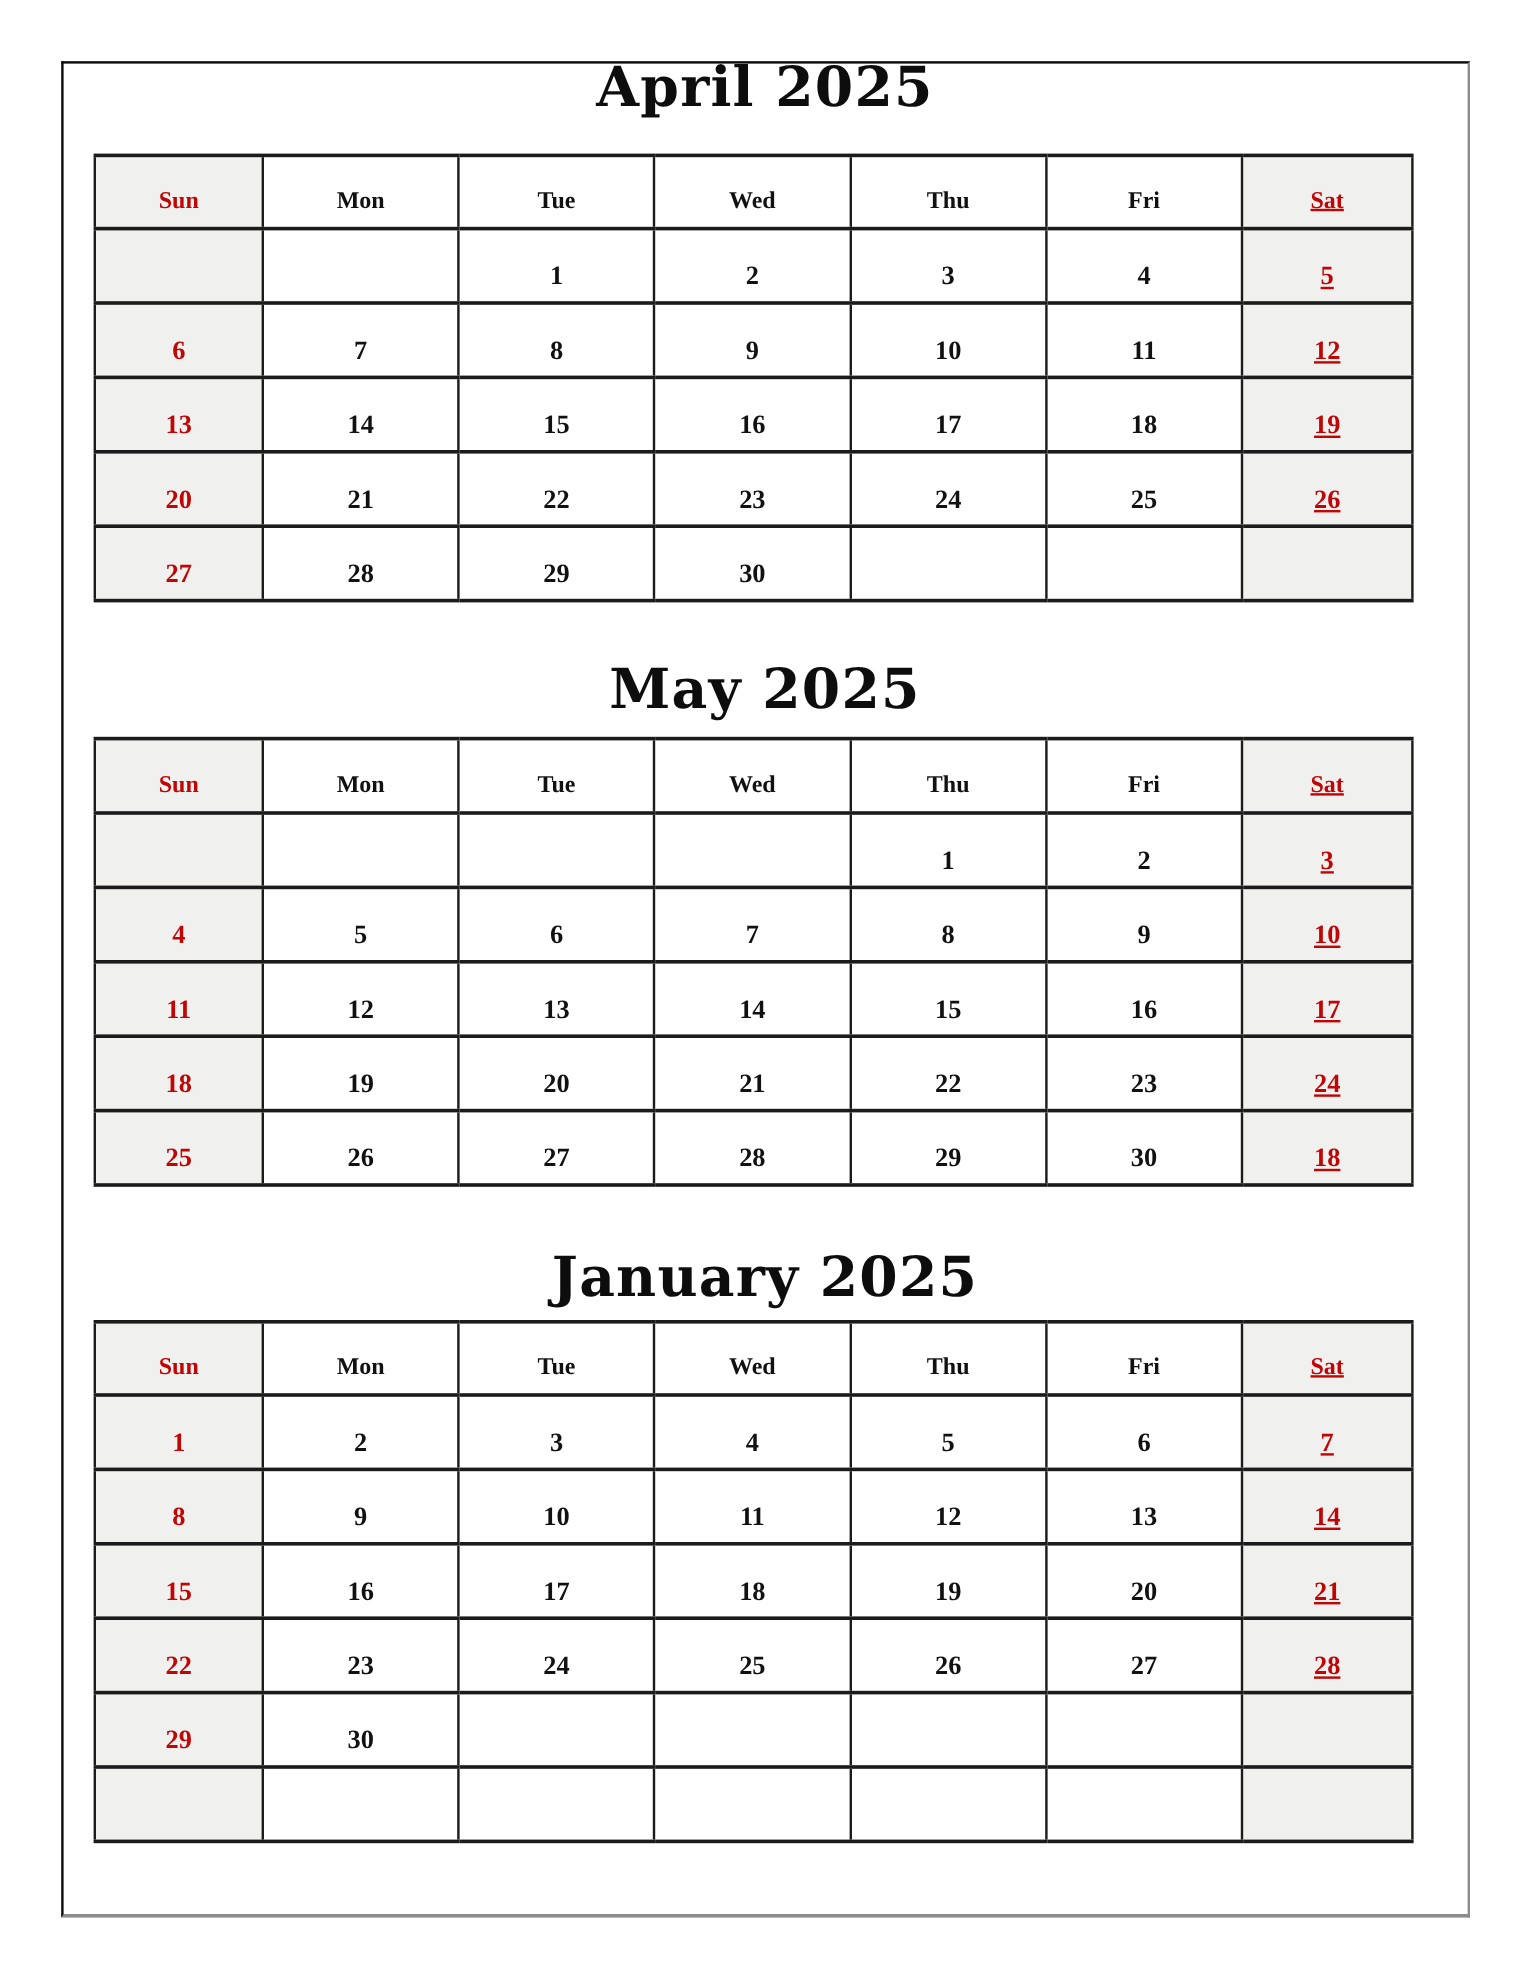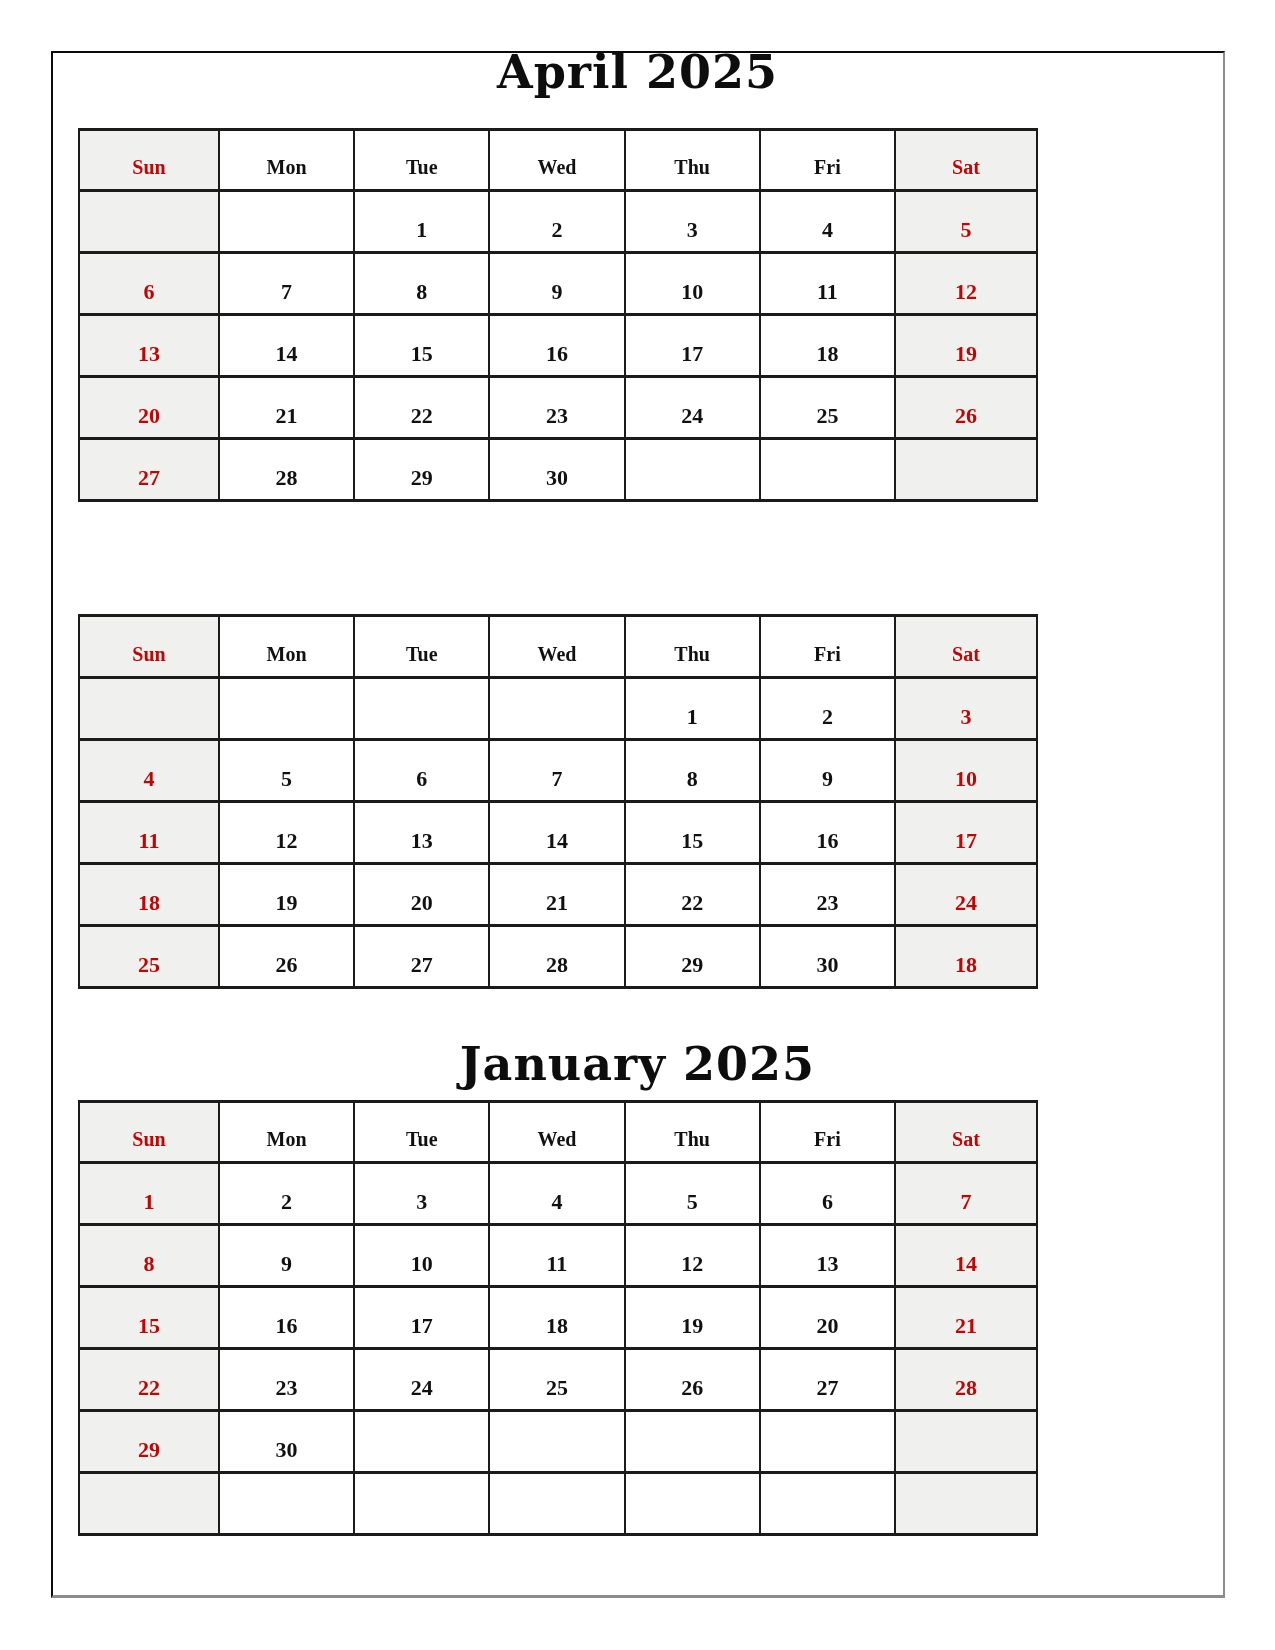--- a/index.html
+++ b/index.html
@@ -35,21 +35,21 @@
     letter-spacing: 1px;
     color: #0d0d0d;
   }
   #title-0 { top: 46px; }
   #title-1 { top: 548px; }
   #title-2 { top: 1038px; }
 
   table.month-table {
     position: absolute;
     left: 78px;
-    width: 960px;
+    width: 1100px;
     border-collapse: collapse;
     table-layout: fixed;
   }
   #month-0 { top: 128px; }
   #month-1 { top: 614px; }
   #month-2 { top: 1100px; }
 
   .month-table th, .month-table td {
     border-left: 2px solid #1b1b1b;
     border-right: 2px solid #1b1b1b;
@@ -73,21 +73,21 @@
     padding-bottom: 8px;
   }
   #month-1 th { height: 62px; }
   
   .month-table th:first-child, .month-table td:first-child,
   .month-table th:last-child,  .month-table td:last-child {
     background: #f0f0ef;
     color: #c00505;
   }
   .month-table th:first-child, .month-table td:first-child { width: 140px; }
-  .month-table th:last-child,  .month-table td:last-child  { width: 142px; }
+  .month-table th:last-child,  .month-table td:last-child  { width: 142px; text-decoration: underline; }
 
   .footer {
     position: absolute;
     top: 1550px; left: 0; width: 1275px;
     text-align: center;
   }
   .footer a {
     font-family: "Liberation Serif", serif;
     font-size: 18px;
     color: #0b0bdd;
@@ -155,20 +155,21 @@
           <td>28</td>
           <td>29</td>
           <td>30</td>
           <td></td>
           <td></td>
           <td></td>
         </tr>
       </tbody>
     </table>
 
+  <h2 class="month-title" id="title-1">May 2025</h2>
   <table class="month-table" id="month-1">
       <thead>
         <tr>
           <th>Sun</th>
           <th>Mon</th>
           <th>Tue</th>
           <th>Wed</th>
           <th>Thu</th>
           <th>Fri</th>
           <th>Sat</th>

